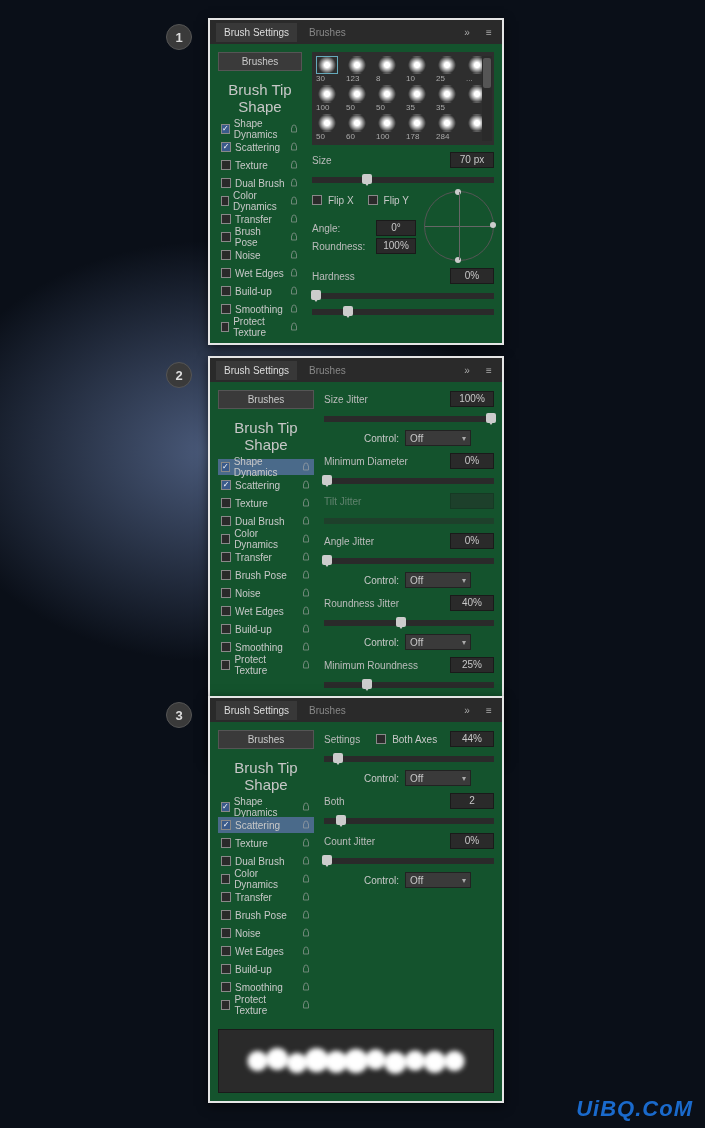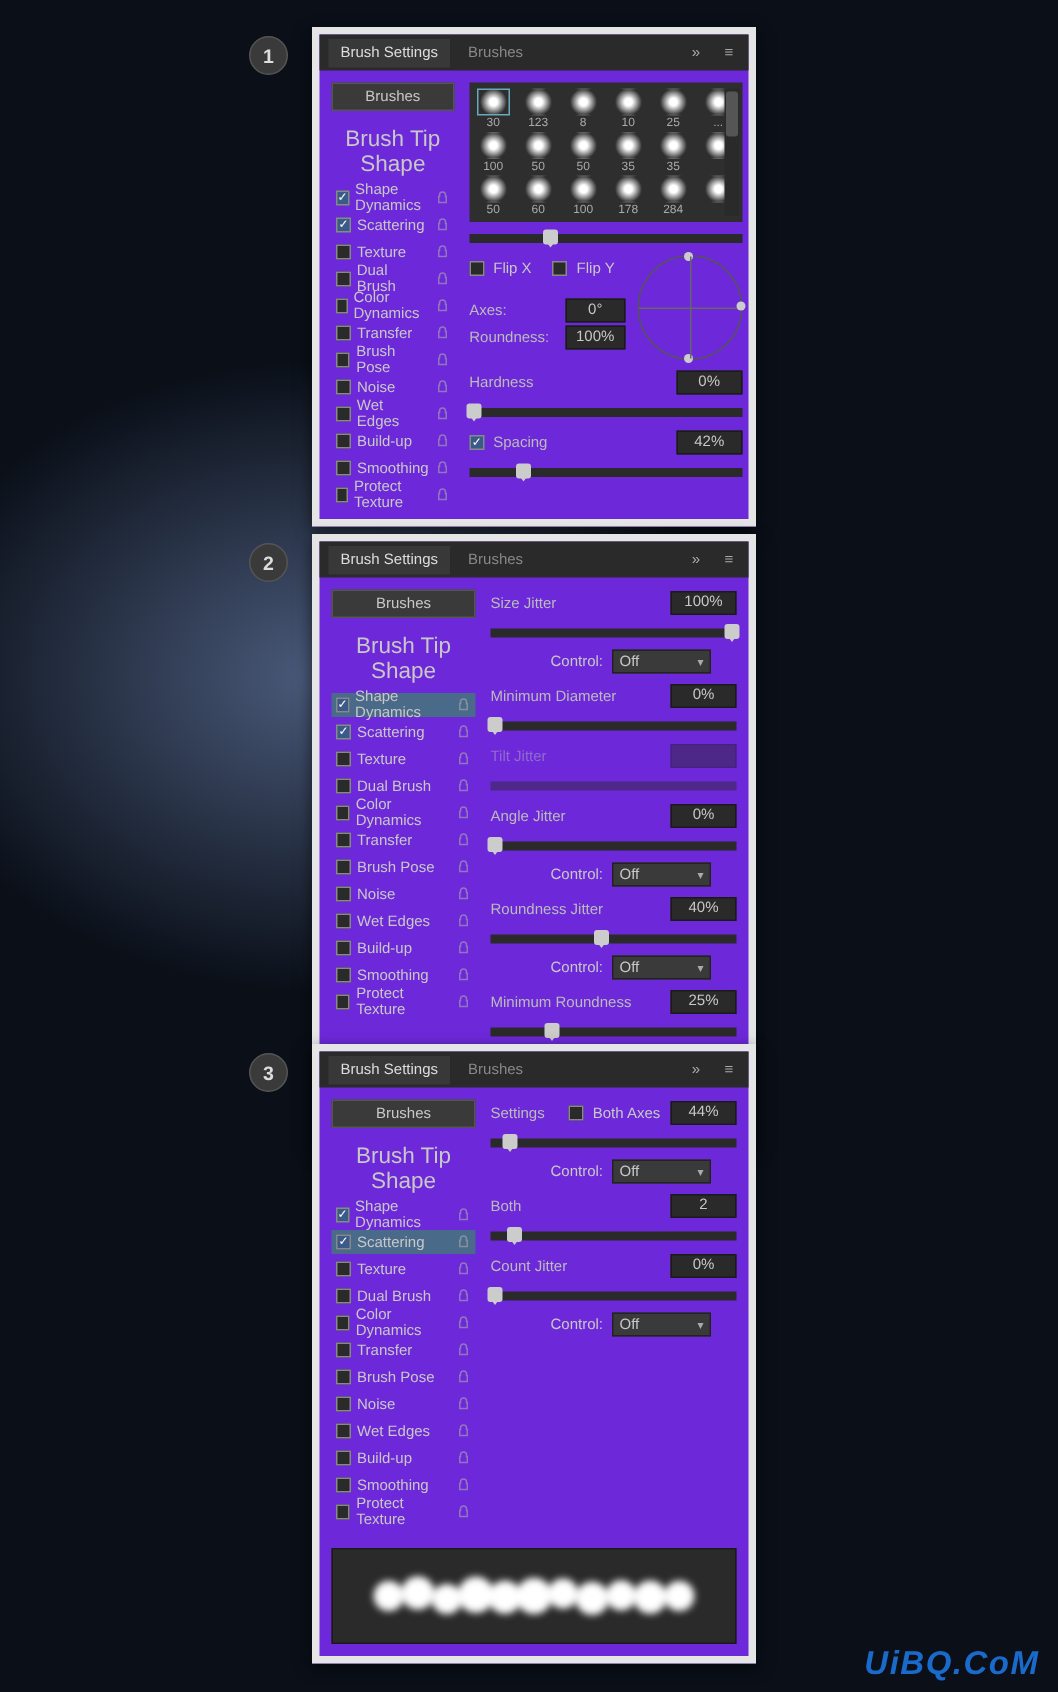--- a/index.html
+++ b/index.html
@@ -1,37 +1,37 @@
 <!DOCTYPE html>
 <html><head>
 <meta charset="utf-8">
 <style>
 *{box-sizing:border-box;margin:0;padding:0;font-family:Tahoma,Arial,sans-serif;font-size:10px;color:#c8c8c8}
 body{width:705px;height:1128px;background:radial-gradient(ellipse 400px 300px at 30% 40%,#4a5a7a 0%,#0a0f18 70%),radial-gradient(ellipse 350px 250px at 70% 60%,#8a8a5a 0%,transparent 60%),#0a0f18;position:relative;overflow:hidden}
 .step-badge{position:absolute;width:26px;height:26px;border-radius:50%;background:#3a3a3a;border:1px solid #555;display:flex;align-items:center;justify-content:center;font-size:13px;font-weight:bold;color:#ddd}
-.panel{position:absolute;background:#6d28d9;border:5px solid #e5e5e5;box-shadow:0 3px 10px rgba(0,0,0,0.6)}
+.panel{position:absolute;background:#14532d;border:2px solid #e5e5e5;box-shadow:0 3px 10px rgba(0,0,0,0.6)}
 .tabbar{height:24px;background:#2a2a2a;display:flex;align-items:center;padding:0 6px;gap:4px}
 .tab{padding:4px 8px;background:#383838;font-size:10px;color:#ddd;cursor:pointer}
 .tab.inactive{background:transparent;color:#888}
 .tabbar-icons{margin-left:auto;display:flex;gap:8px;align-items:center}
 .ico{width:14px;height:14px;display:inline-flex;align-items:center;justify-content:center;color:#aaa;font-size:10px}
 .panel-body{display:flex;padding:8px;gap:10px}
 .sidebar{width:96px;display:flex;flex-direction:column;gap:2px}
 .brushes-btn{border:1px solid #555;background:#3a3a3a;padding:3px 0;text-align:center;margin-bottom:6px;font-size:10px}
 .section-label{font-size:15px;text-align:center;padding:2px 0;margin-bottom:2px}
 .opt{display:flex;align-items:center;gap:4px;padding:2px 3px;height:16px}
 .opt.hl{background:#4a6a8a}
 .cb{width:10px;height:10px;border:1px solid #888;background:#2a2a2a;display:inline-flex;align-items:center;justify-content:center;font-size:8px}
 .cb.on{background:#3a5a8a}
 .cb.on::after{content:"✓";color:#fff;font-size:8px;line-height:1}
 .lock{width:10px;height:10px;margin-left:auto;opacity:.6}
 .lock svg{width:10px;height:10px}
 .main{flex:1;display:flex;flex-direction:column;gap:6px}
 .thumb-grid{display:grid;grid-template-columns:repeat(6,24px);gap:2px 6px;padding:4px;background:#2e2e2e;position:relative}
-.thumb{display:flex;flex-direction:column;align-items:center}
+.thumb{display:flex;flex-direction:column;align-items:flex-start}
 .thumb-img{width:22px;height:18px;background:radial-gradient(circle,#fff 20%,transparent 70%);border:1px solid transparent}
 .thumb.sel .thumb-img{border:1px solid #6ab}
 .thumb-txt{font-size:8px;color:#aaa}
 .scrollbar{position:absolute;right:2px;top:4px;bottom:4px;width:10px;background:#2a2a2a}
 .scrollbar-thumb{position:absolute;top:2px;left:1px;right:1px;height:30px;background:#555;border-radius:2px}
 .row{display:flex;align-items:center;gap:6px;height:18px}
 .row-label{font-size:10px;color:#bbb;flex:0 0 auto}
 .val-box{margin-left:auto;width:44px;height:16px;background:#2a2a2a;border:1px solid #1a1a1a;text-align:center;font-size:10px;line-height:14px}
 .slider{height:6px;background:#2a2a2a;position:relative;margin:2px 0}
 .slider-thumb{position:absolute;top:-3px;width:10px;height:10px;background:#ccc;border-radius:2px;transform:translateX(-50%)}
@@ -225,57 +225,56 @@
             <div class="thumb-txt">284</div>
           </div>
           <div class="thumb">
             <div class="thumb-img"></div>
             <div class="thumb-txt"></div>
           </div>
           <div class="scrollbar">
             <div class="scrollbar-thumb"></div>
           </div>
       </div>
+      <div class="row">
+          <span class="row-label">Size</span>
+          <span class="val-box">70 px</span>
+        </div>
       <div class="slider">
           <div class="slider-thumb" style="left:30%"></div>
         </div>
       <div style="display:flex;gap:8px">
         <div class="angle-box">
           <div class="row">
               <span class="cb"></span>
               <span>Flip X</span>
               <span class="cb" style="margin-left:8px"></span>
               <span>Flip Y</span>
             </div>
           <div class="row" style="margin-top:10px">
-              <span class="row-label" style="width:58px">Axes:</span>
+              <span class="row-label" style="width:58px">Angle:</span>
               <span class="val-box" style="margin-left:0;width:40px">0°</span>
             </div>
           <div class="row">
               <span class="row-label" style="width:58px">Roundness:</span>
               <span class="val-box" style="margin-left:0;width:40px">100%</span>
             </div>
         </div>
         <div class="compass">
             <div class="dot" style="left:30px;top:-3px"></div>
             <div class="dot" style="left:30px;bottom:-3px"></div>
             <div class="dot" style="right:-3px;top:30px"></div>
           </div>
       </div>
       <div class="row">
           <span class="row-label">Hardness</span>
           <span class="val-box">0%</span>
         </div>
       <div class="slider">
           <div class="slider-thumb" style="left:2%"></div>
-        </div>
-      <div class="row">
-          <span class="cb on"></span>
-          <span class="row-label">Spacing</span>
-          <span class="val-box">42%</span>
         </div>
       <div class="slider">
           <div class="slider-thumb" style="left:20%"></div>
         </div>
     </div>
   </div>
 </div>
 
 <div class="panel" style="left:208px;top:356px;width:296px">
   <div class="tabbar">

